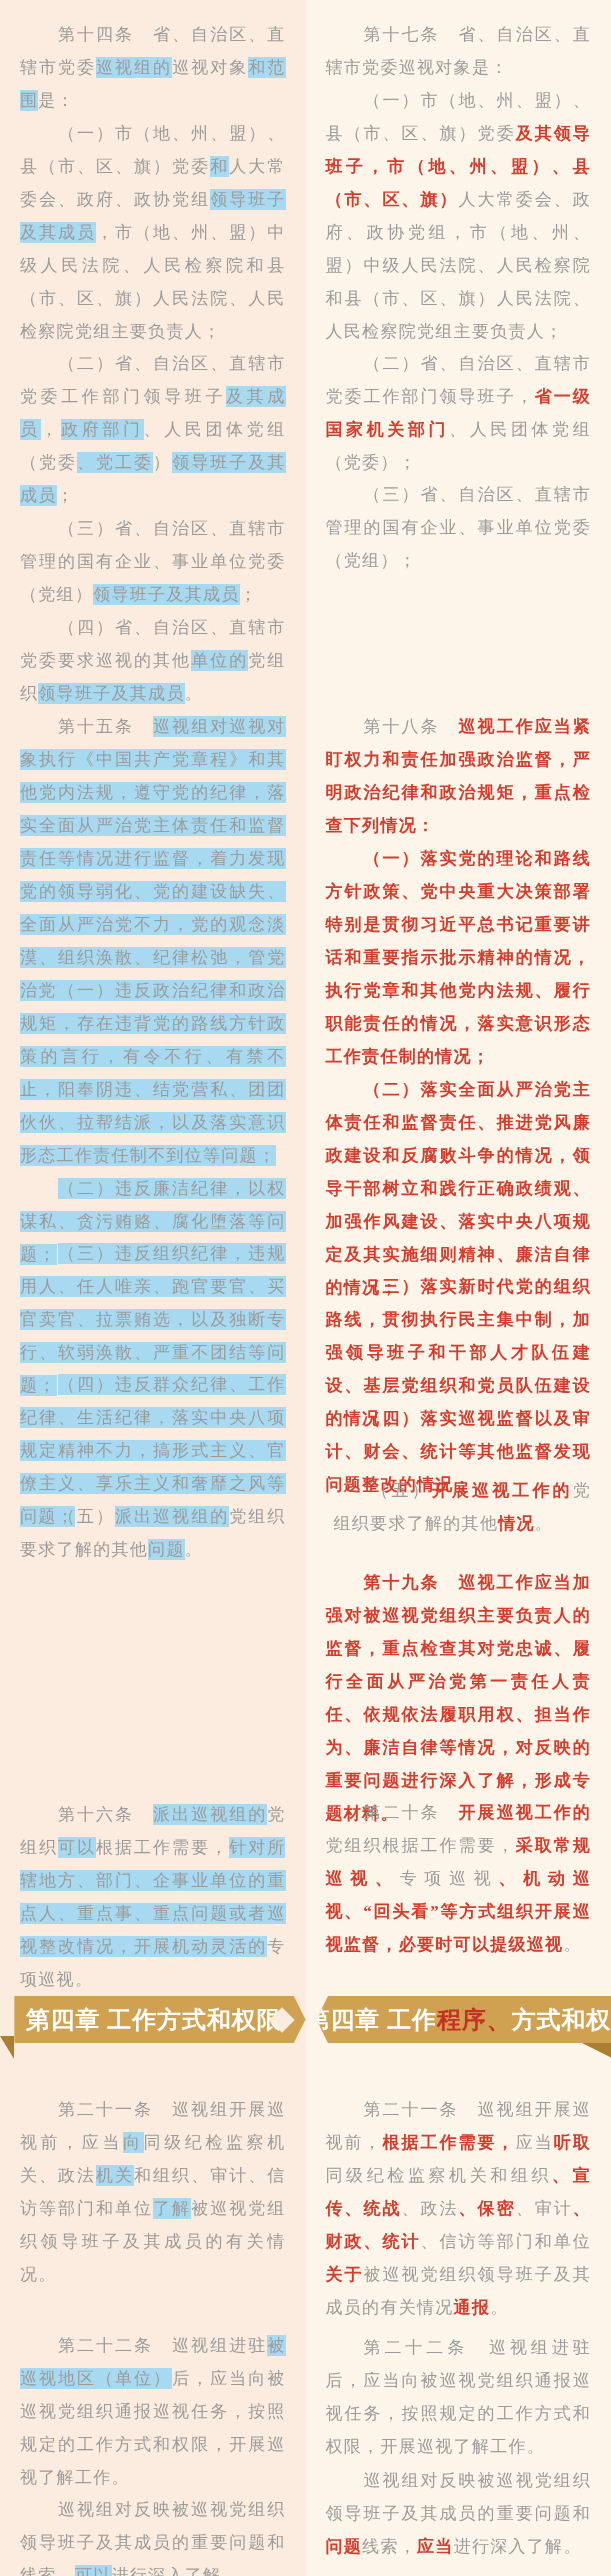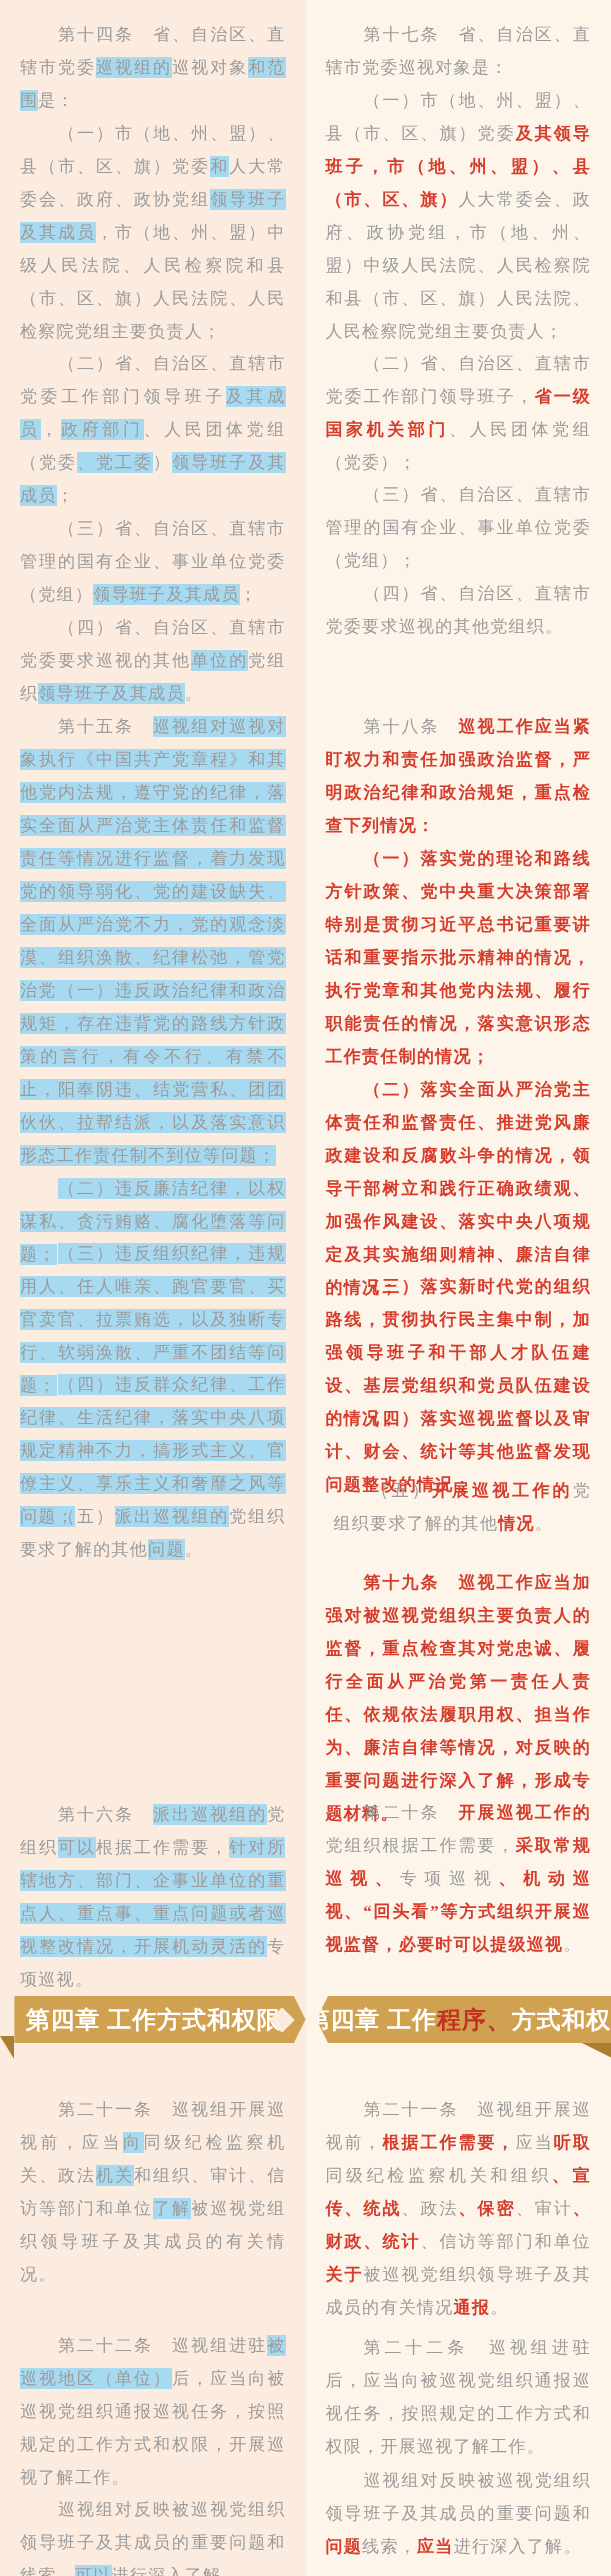--- a/index.html
+++ b/index.html
@@ -122,21 +122,20 @@
     <div class="chapter-banner">
       <div class="fold fold-new"></div>
       <div class="band band-new">
         <span class="band-text" id="band-new-text"><span>第四章 工作</span><span class="m">程序、</span><span>方式和权限</span></span>
       </div>
     </div>
   <p class="para" style="top: 18px;"><span>第十七条　省、自治区、直辖市党委巡视对象是：</span></p>
       <p class="para" style="top: 84px;"><span>（一）市（地、州、盟）、县（市、区、旗）党委</span><span class="m">及其领导班子，市（地、州、盟）、县（市、区、旗）</span><span>人大常委会、政府、政协党组，市（地、州、盟）中级人民法院、人民检察院和县（市、区、旗）人民法院、人民检察院党组主要负责人；</span></p>
       <p class="para" style="top: 347px;"><span>（二）省、自治区、直辖市党委工作部门领导班子，</span><span class="m">省一级国家机关部门</span><span>、人民团体党组（党委）；</span></p>
       <p class="para" style="top: 478px;"><span>（三）省、自治区、直辖市管理的国有企业、事业单位党委（党组）；</span></p>
-      <p class="para" style="top: 577px;"><span>（四）省、自治区、直辖市党委要求巡视的其他党组织。</span></p>
       <p class="para" style="top: 710px;"><span>第十八条　</span><span class="m">巡视工作应当紧盯权力和责任加强政治监督，严明政治纪律和政治规矩，重点检查下列情况：</span></p>
       <p class="para" style="top: 842px;"><span class="m">（一）落实党的理论和路线方针政策、党中央重大决策部署特别是贯彻习近平总书记重要讲话和重要指示批示精神的情况，执行党章和其他党内法规、履行职能责任的情况，落实意识形态工作责任制的情况；</span></p>
       <p class="para" style="top: 1073px;"><span class="m">（二）落实全面从严治党主体责任和监督责任、推进党风廉政建设和反腐败斗争的情况，领导干部树立和践行正确政绩观、加强作风建设、落实中央八项规定及其实施细则精神、廉洁自律的情况；</span></p>
       <p class="para" style="top: 1270px;"><span class="m">（三）落实新时代党的组织路线，贯彻执行民主集中制，加强领导班子和干部人才队伍建设、基层党组织和党员队伍建设的情况；</span></p>
       <p class="para" style="top: 1402px;"><span class="m">（四）落实巡视监督以及审计、财会、统计等其他监督发现问题整改的情况；</span></p>
       <p class="para" style="top: 1474px; margin-left: 8px;"><span>（五）</span><span class="m">开展巡视工作的</span><span>党组织要求了解的其他</span><span class="m">情况</span><span>。</span></p>
       <p class="para" style="top: 1566px;"><span class="m">第十九条　巡视工作应当加强对被巡视党组织主要负责人的监督，重点检查其对党忠诚、履行全面从严治党第一责任人责任、依规依法履职用权、担当作为、廉洁自律等情况，对反映的重要问题进行深入了解，形成专题材料。</span></p>
       <p class="para" style="top: 1796px; font-family: Liberation Serif, serif;"><span>第二十条　</span><span class="m">开展巡视工作的</span><span>党组织根据工作需要，</span><span class="m">采取常规巡视、</span><span>专项巡视</span><span class="m">、机动巡视、“回头看”等方式组织开展巡视监督，必要时可以提级巡视</span><span>。</span></p>
       <p class="para" style="top: 2093px;"><span>第二十一条　巡视组开展巡视前，</span><span class="m">根据工作需要，</span><span>应当</span><span class="m">听取</span><span>同级纪检监察机关和组织</span><span class="m">、宣传、统战</span><span>、政法</span><span class="m">、保密</span><span>、审计</span><span class="m">、财政、统计</span><span>、信访等部门和单位</span><span class="m">关于</span><span>被巡视党组织领导班子及其成员的有关情况</span><span class="m">通报</span><span>。</span></p>
       <p class="para" style="top: 2331px;"><span>第二十二条　巡视组进驻后，应当向被巡视党组织通报巡视任务，按照规定的工作方式和权限，开展巡视了解工作。</span></p>

